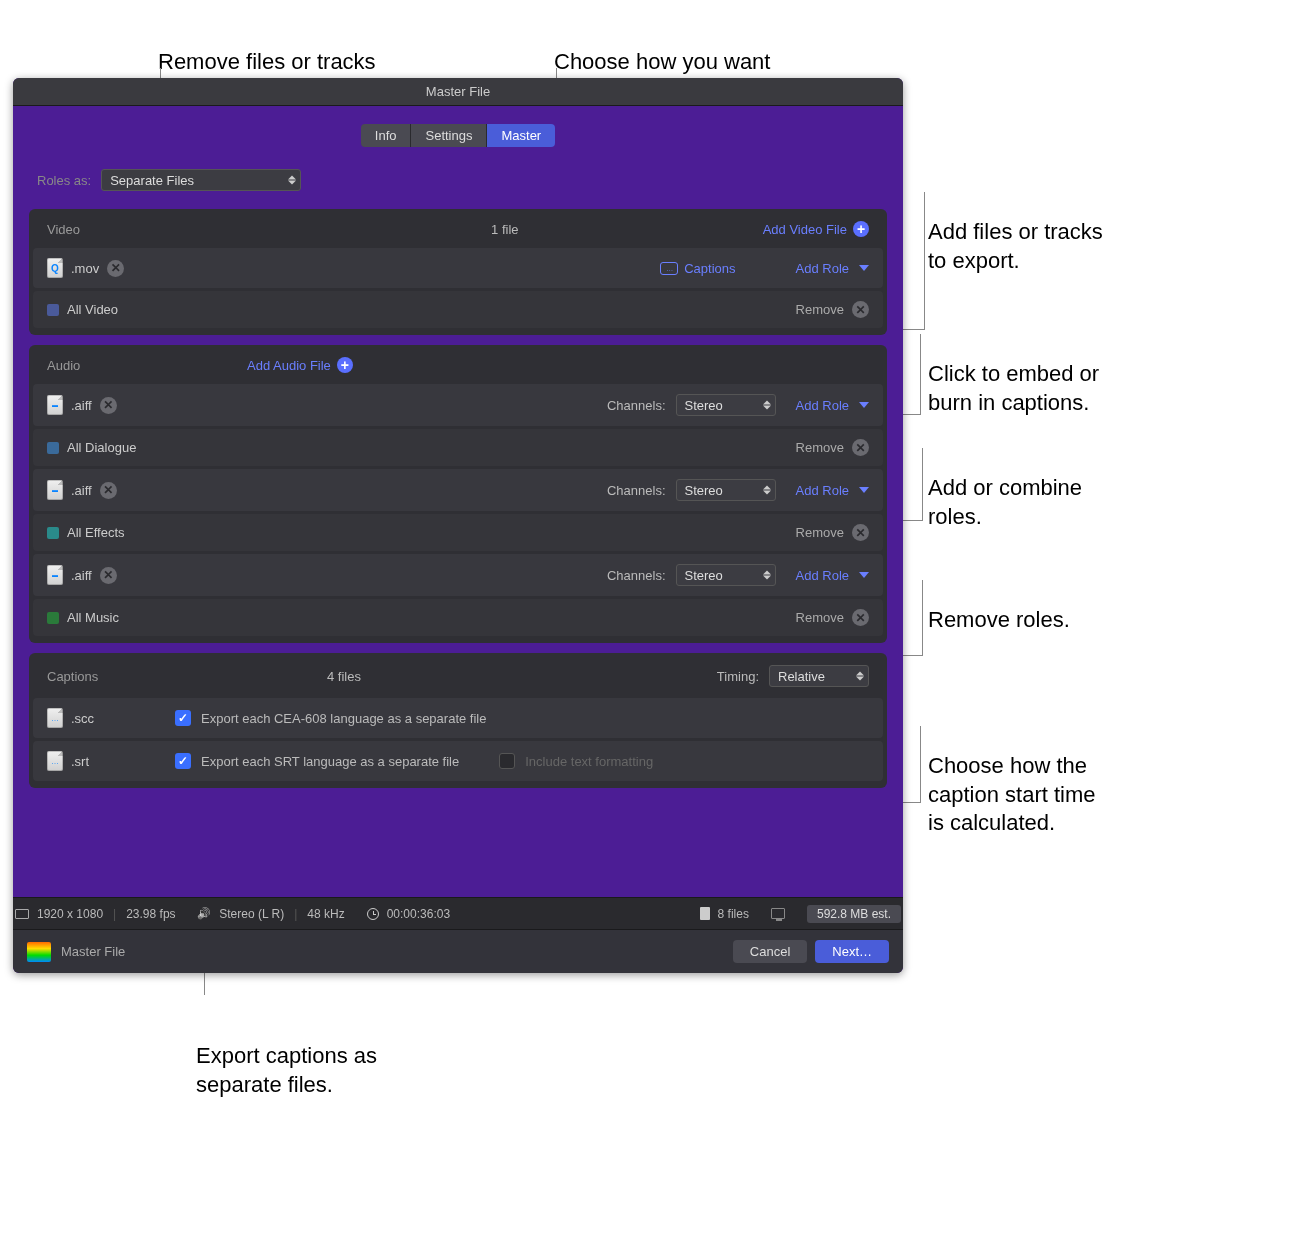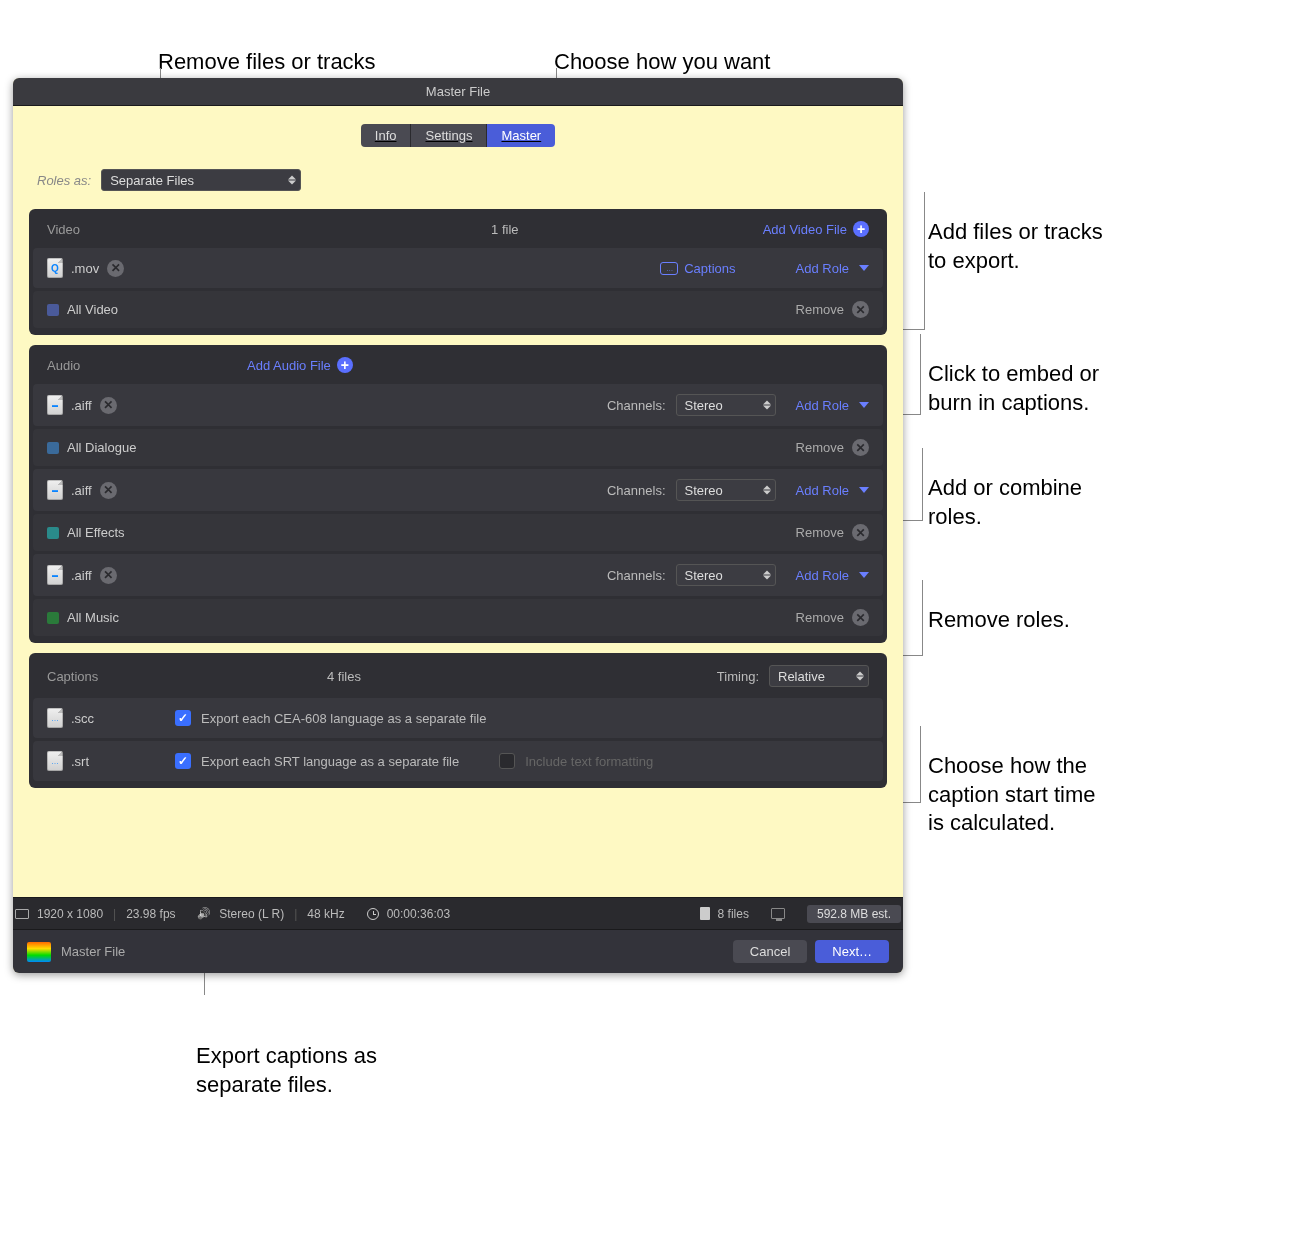--- a/index.html
+++ b/index.html
@@ -3,34 +3,34 @@
   <meta charset="utf-8">
   <style>
     * { box-sizing: border-box; margin: 0; padding: 0; font-family: -apple-system, "Helvetica Neue", Arial, sans-serif; }
     body { background: #fff; width: 1303px; height: 1237px; position: relative; }
     
     
     .callout { position: absolute; font-size: 22px; color: #000; line-height: 1.3; font-weight: 400; margin-top: 42px; }
     .callout-line { position: absolute; background: #888; }
     
     
-    .app-window { position: absolute; left: 13px; top: 78px; width: 890px; height: 895px; background: #fef9c3; border-radius: 6px; overflow: hidden; box-shadow: 0 2px 8px rgba(0,0,0,0.4); }
+    .app-window { position: absolute; left: 13px; top: 78px; width: 890px; height: 895px; background: #4c1d95; border-radius: 6px; overflow: hidden; box-shadow: 0 2px 8px rgba(0,0,0,0.4); }
     
     .title-bar { height: 28px; background: #3a3a3f; border-bottom: 1px solid #1a1a1c; text-align: center; line-height: 28px; color: #ccc; font-size: 13px; font-weight: 500; }
     
-    .tab-bar { display: flex; justify-content: center; padding: 18px 0 12px 0; text-decoration: underline; }
+    .tab-bar { display: flex; justify-content: center; padding: 18px 0 12px 0; }
     .tabs { display: flex; border-radius: 4px; overflow: hidden; }
     .tab { padding: 4px 14px; font-size: 13px; background: #4a4a52; color: #ddd; cursor: pointer; border-right: 1px solid #2a2a2e; }
     .tab:last-child { border-right: none; }
     .tab.active { background: #4a5dd9; color: #fff; }
     
     .content { padding: 0 16px; }
     
     .roles-as-row { display: flex; align-items: center; gap: 10px; padding: 10px 24px 18px 24px; }
-    .roles-as-row .label { color: #888; font-size: 13px; font-style: italic; }
+    .roles-as-row .label { color: #888; font-size: 13px; }
     .select { background: #3c3c42; border: 1px solid #555; border-radius: 3px; color: #ddd; font-size: 13px; padding: 2px 24px 2px 8px; position: relative; min-width: 200px; display: inline-flex; align-items: center; height: 22px; }
     .select.small { min-width: 100px; padding-left: 8px; }
     .select::after { content: ""; position: absolute; right: 6px; top: 50%; transform: translateY(-50%); width: 0; height: 0; border-left: 4px solid transparent; border-right: 4px solid transparent; }
     .select .chevrons { position: absolute; right: 4px; top: 50%; transform: translateY(-50%); display: flex; flex-direction: column; gap: 1px; }
     .select .chevrons::before { content: ""; width: 0; height: 0; border-left: 4px solid transparent; border-right: 4px solid transparent; border-bottom: 4px solid #ccc; }
     .select .chevrons::after { content: ""; width: 0; height: 0; border-left: 4px solid transparent; border-right: 4px solid transparent; border-top: 4px solid #ccc; }
     
     .section { background: #2f2f34; border-radius: 6px; margin-bottom: 10px; padding: 4px; }
     .section-header { display: flex; align-items: center; padding: 8px 14px; font-size: 13px; color: #999; }
     .section-header .h-title { flex: 0 0 200px; }

